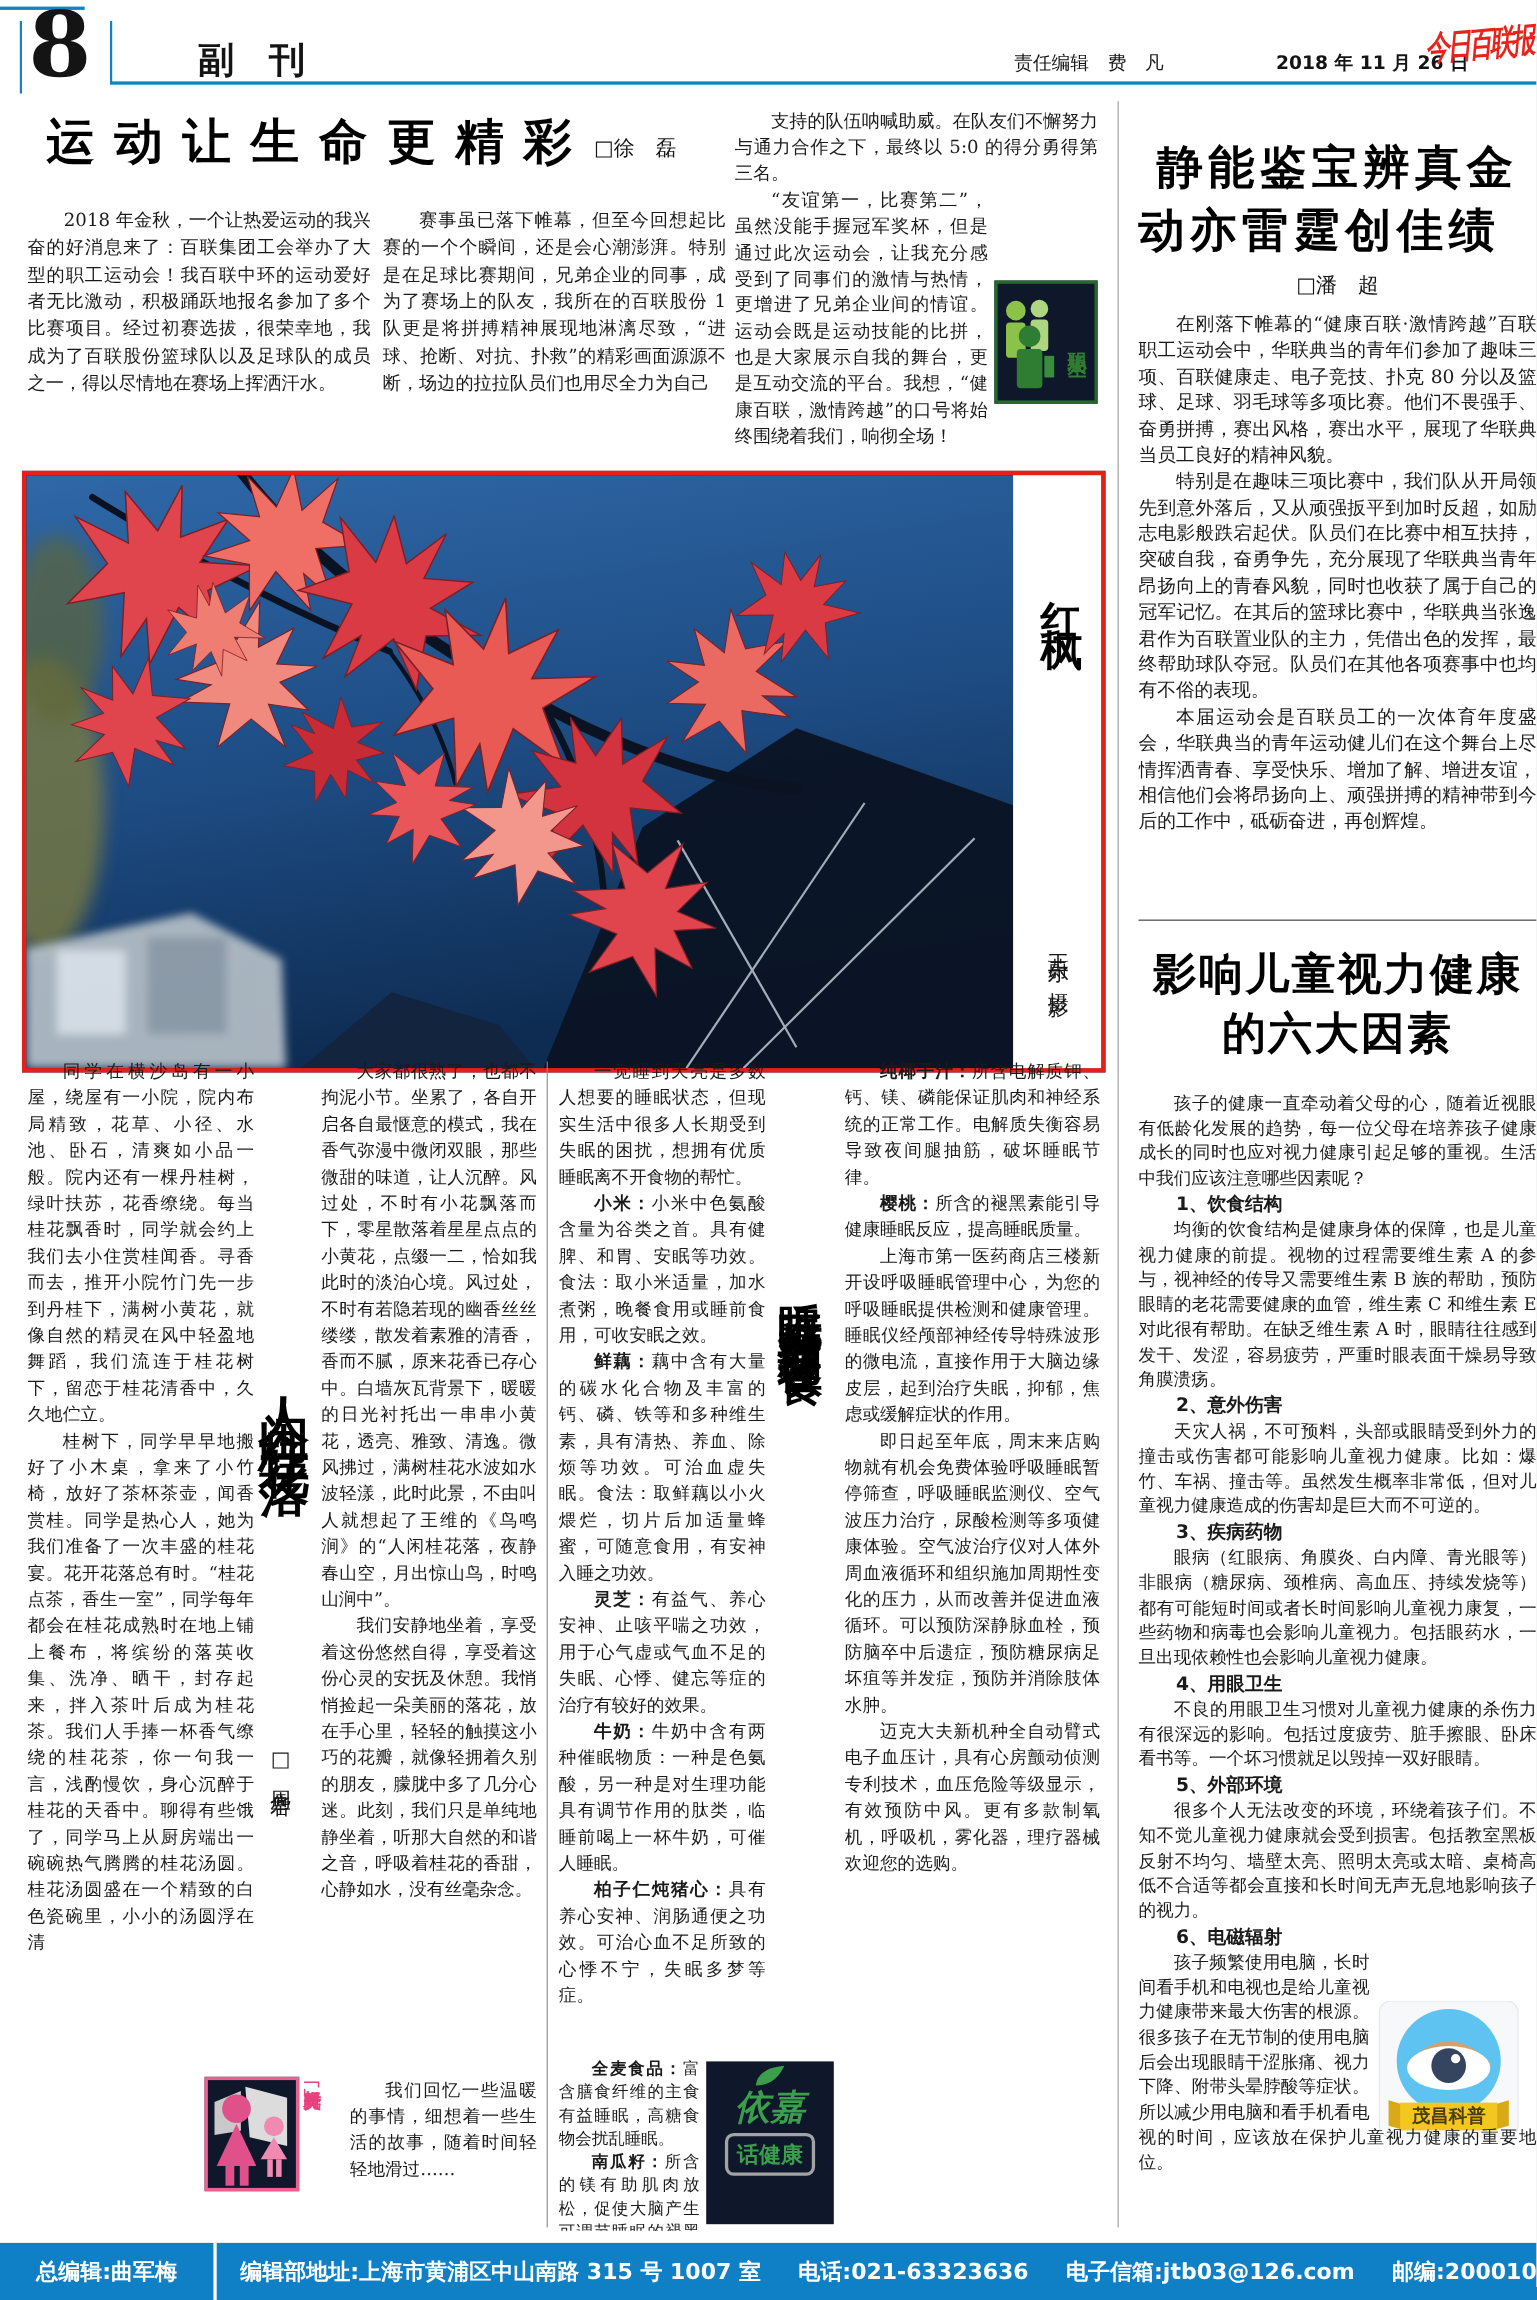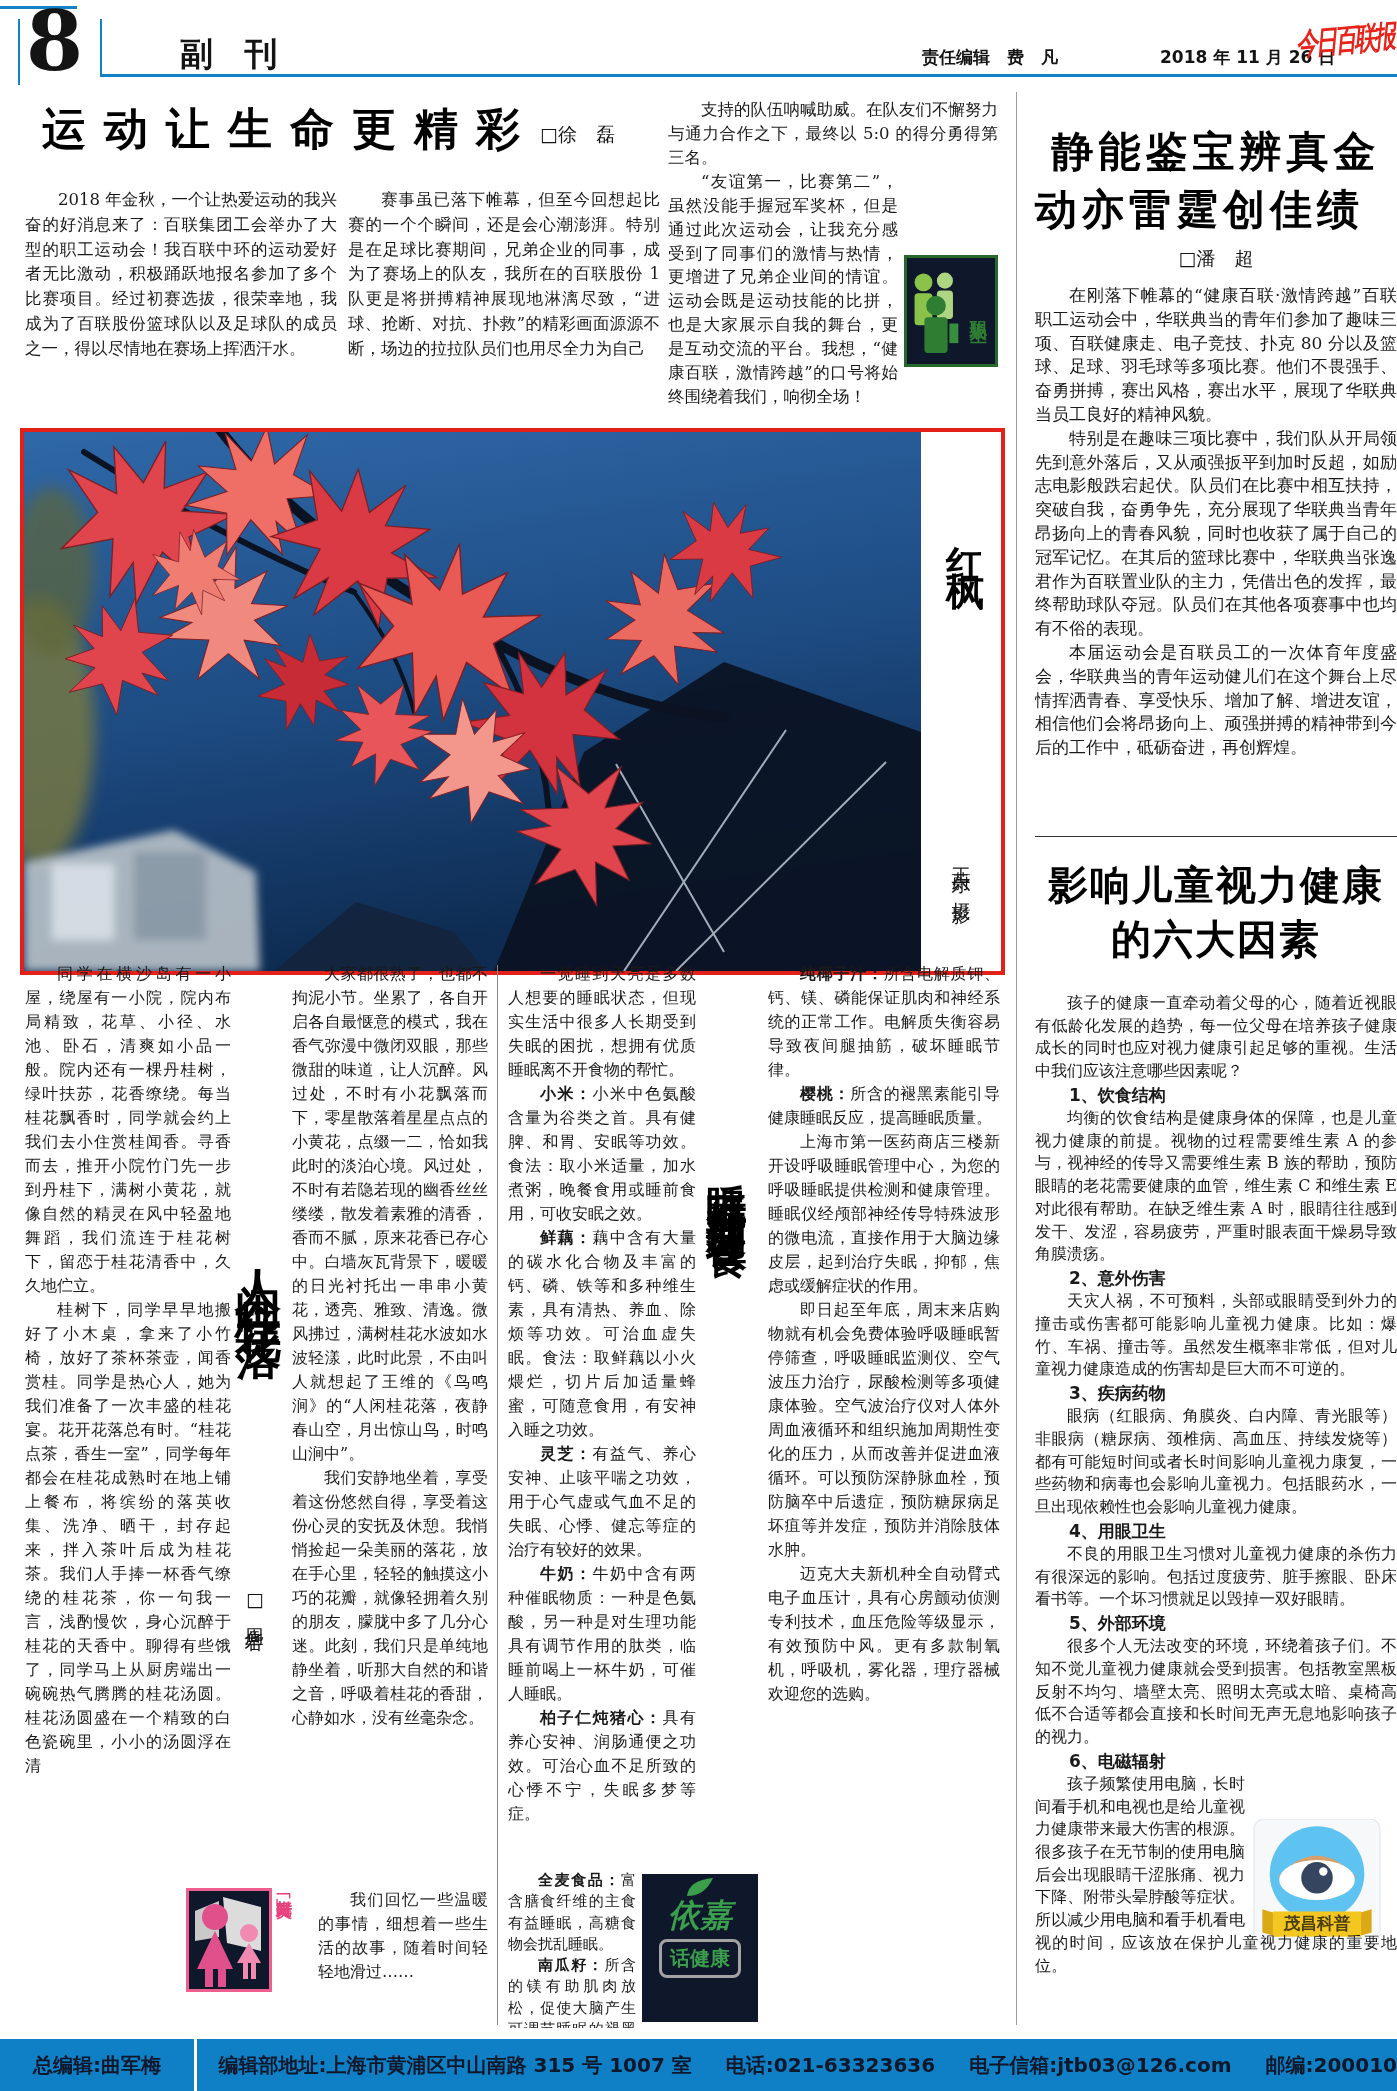--- a/index.html
+++ b/index.html
@@ -16,35 +16,35 @@
   .bigtitle{font-weight:bold;color:#000;}
   .divider{position:absolute;background:#8a8a8a;}
   .badgebox{box-sizing:border-box;background:#0f172a;}
   .photo-frame{position:absolute;left:20px;top:428px;width:985px;height:547px;
                border:4px solid #e3211a;box-sizing:border-box;background:#16365e;}
   .photo-caption-strip{position:absolute;right:0;top:0;width:80px;height:100%;background:#fff;}
   .wp-badge{float:right;width:94px;height:112px;margin:85px 0 0 6px;border:3px solid #27682c;
             display:flex;align-items:center;justify-content:space-around;padding:4px 2px;}
   .mc-badge{float:right;width:128px;height:88px;margin:46px 16px 4px 8px;}
   .footer{position:absolute;left:0;top:2039px;width:1397px;height:52px;background:#0f80c5;
-          display:flex;align-items:center;color:#0f172a;font-weight:bold;}
+          display:flex;align-items:center;color:#ffffff;font-weight:bold;}
 </style>
 </head>
 <body>
 
 <div class="page">
 
   <div class="abs blue" style="left:0;top:6px;width:77px;height:3px;"></div>
   <div class="abs blue" style="left:18px;top:19px;width:2px;height:66px;"></div>
   <div class="abs blue" style="left:100px;top:19px;width:2px;height:56px;"></div>
   <div class="abs blue" style="left:100px;top:74px;width:1297px;height:3px;"></div>
 
   <div class="abs" style="left:26px;top:0px;font-size:82px;font-weight:bold;line-height:1;">8</div>
   <div class="abs sans" style="left:180px;top:32px;font-size:33px;font-weight:bold;letter-spacing:10px;">副 刊</div>
-  <div class="abs sans" style="left:922px;top:46px;font-size:17px;font-weight:bold;">责任编辑　费　凡</div>
+  <div class="abs sans" style="left:922px;top:46px;font-size:17px;font-weight:normal;">责任编辑　费　凡</div>
   <div class="abs sans" style="left:1160px;top:46px;font-size:17px;font-weight:bold;">2018 年 11 月 26 日</div>
   <div class="abs" style="left:1294px;top:24px;width:104px;font-size:31px;font-weight:bold;color:#e8231a;
        font-style:italic;letter-spacing:-4px;transform:rotate(-5deg) scaleX(0.72);transform-origin:left top;white-space:nowrap;">今日百联报</div>
 
   <div class="divider" style="left:1016px;top:92px;width:1px;height:1933px;background:#9b9b9b;"></div>
 
   <div class="abs bigtitle" style="left:42px;top:100px;font-size:44px;letter-spacing:18px;white-space:nowrap;">运动让生命更精彩</div>
   <div class="abs" style="left:540px;top:122px;font-size:19px;">□徐　磊</div>
 
   <div class="txtcol" style="left:25px;top:188px;width:312px;height:232px;font-size:16.5px;">

